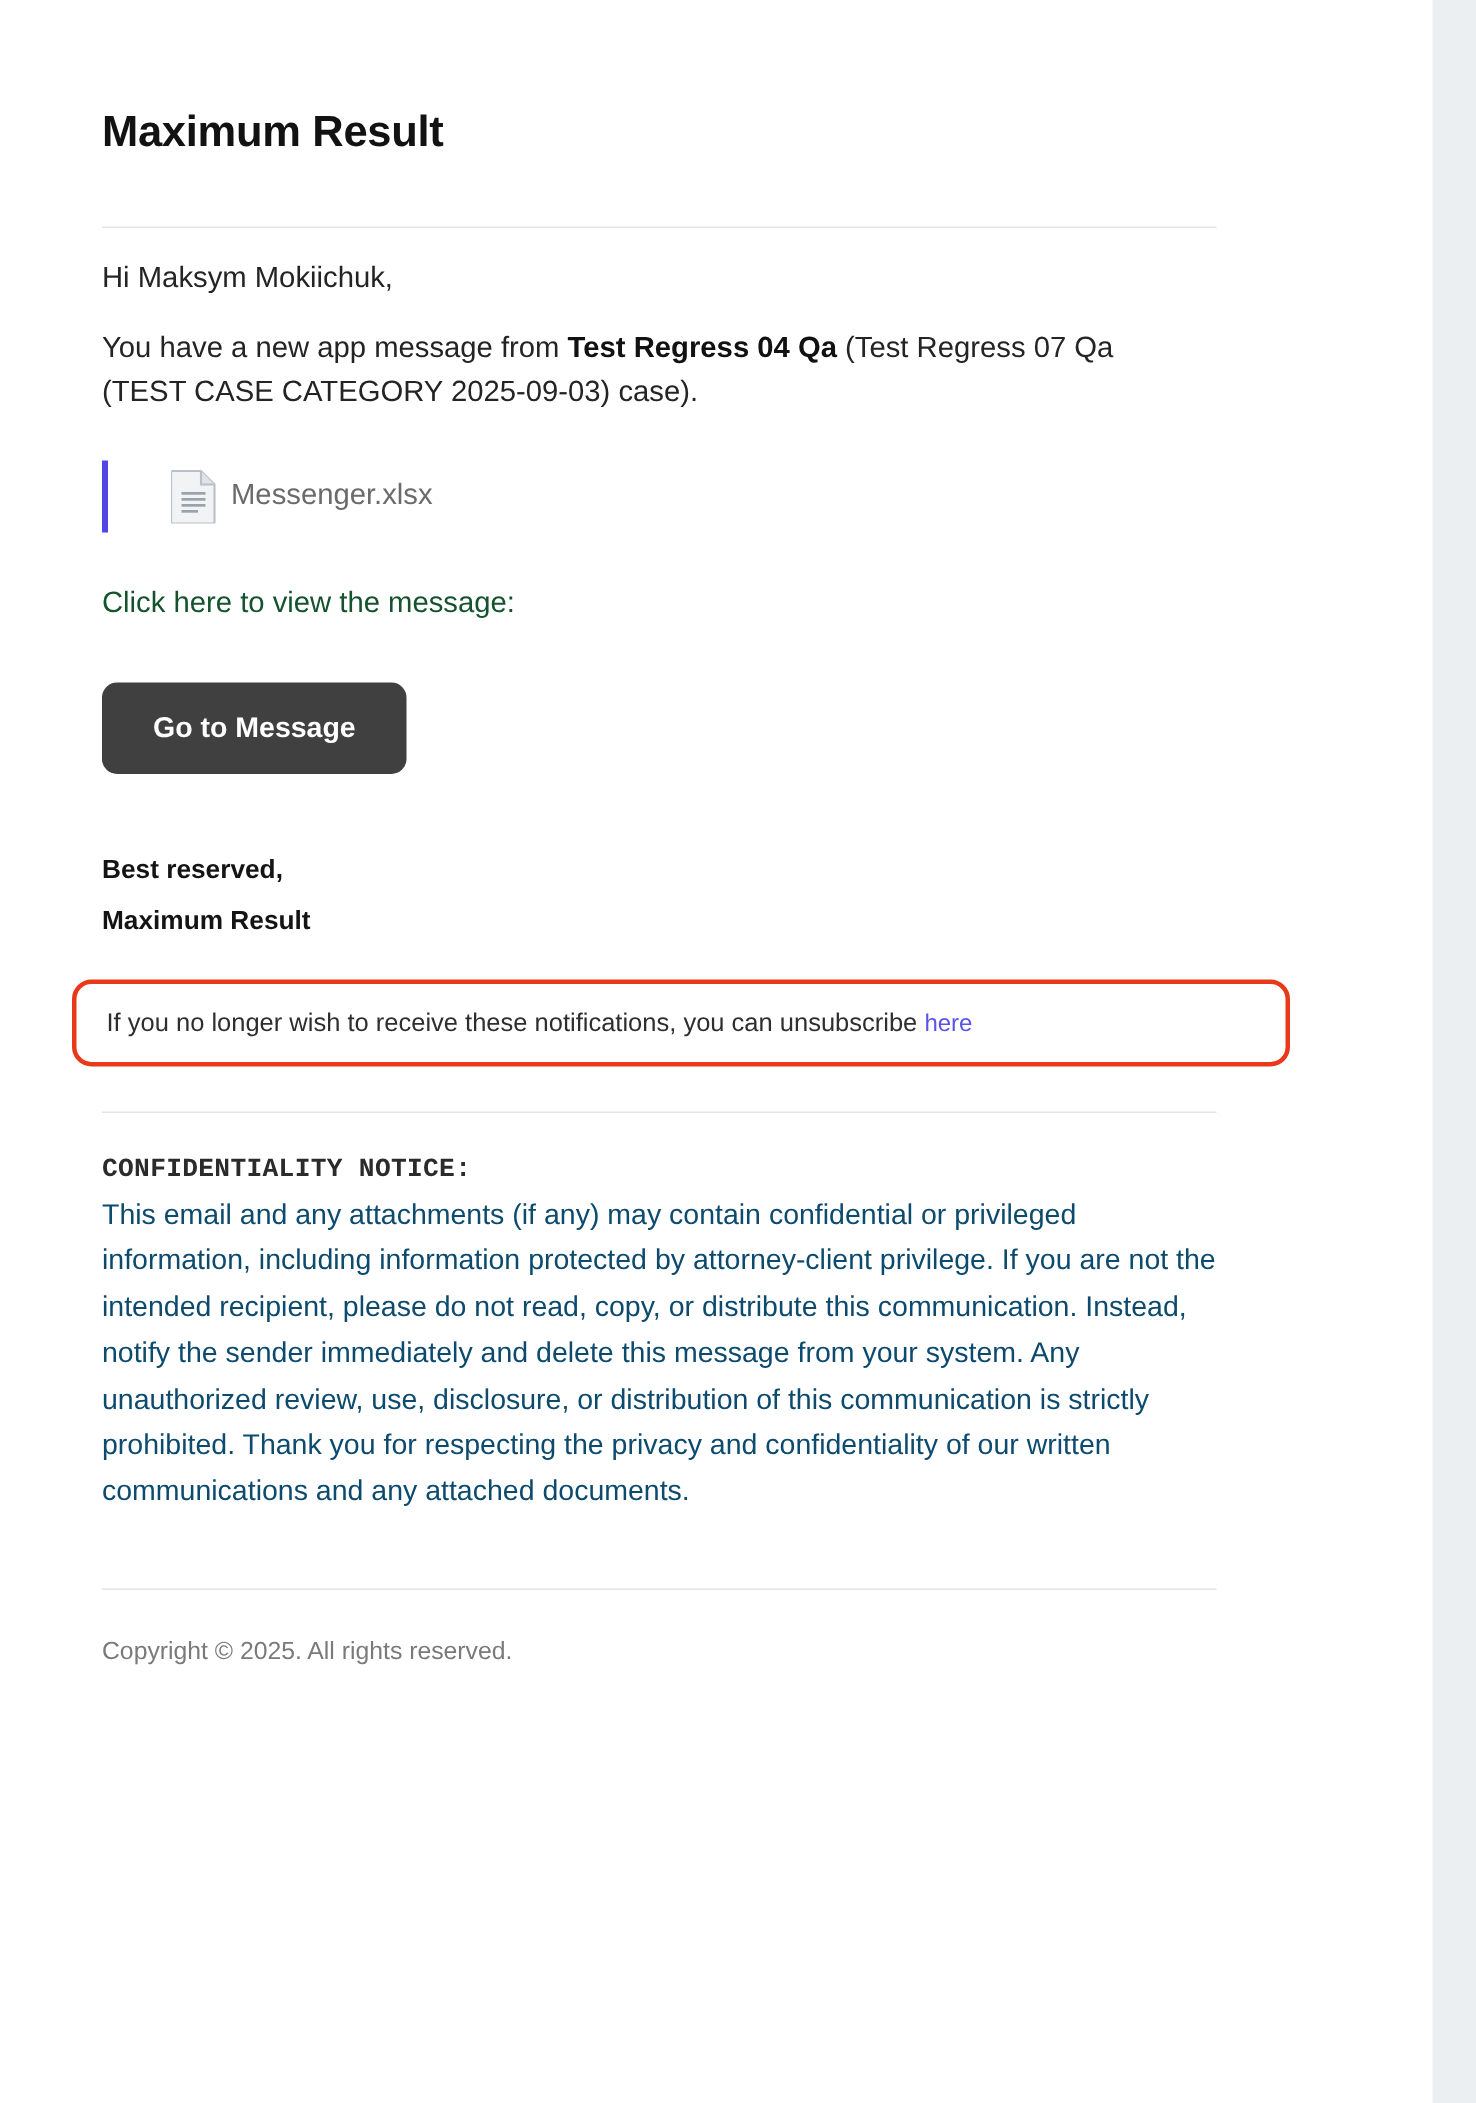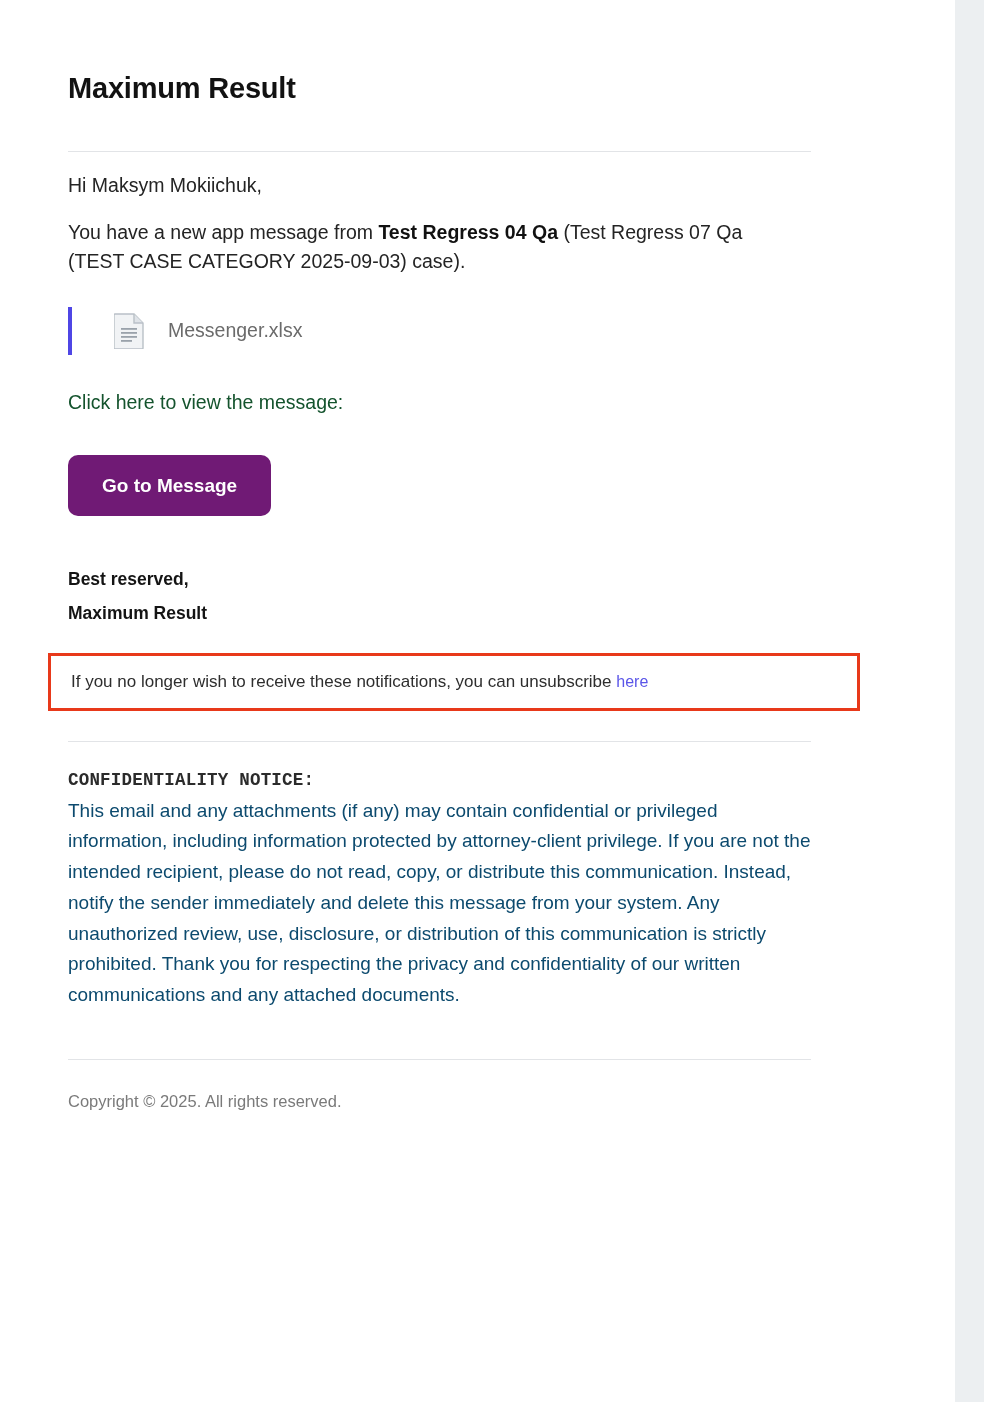--- a/index.html
+++ b/index.html
@@ -63,21 +63,21 @@
   .intro b {
     font-weight: bold;
     color: #111111;
   }
   .attachment {
     margin-top: 32px;
     border-left: 4px solid #4f46e5;
     padding: 8px 0 8px 42px;
     display: flex;
     align-items: center;
-    gap: 24px;
+    gap: 10px;
     height: 48px;
     box-sizing: border-box;
   }
   .file-icon {
     width: 30px;
     height: 36px;
     flex: none;
     display: block;
   }
   .attachment-name {
@@ -85,21 +85,21 @@
     color: #6b6b6b;
   }
   .click-here {
     font-size: 19.5px;
     color: #14532d;
     margin-top: 36px;
   }
   .cta {
     display: inline-block;
     margin-top: 22px;
-    background: #701a75;
+    background: #404040;
     color: #ffffff;
     font-size: 19px;
     font-weight: bold;
     padding: 21px 34px;
     border: none;
     border-radius: 10px;
     cursor: pointer;
     font-family: "Liberation Sans", sans-serif;
     line-height: 1;
   }
@@ -109,21 +109,21 @@
     font-weight: bold;
     color: #141414;
     line-height: 1.95;
   }
   .unsubscribe-box {
     margin-top: 22px;
     margin-left: -20px;
     width: 812px;
     box-sizing: border-box;
     border: 3px solid #e8391a;
-    border-radius: 0;
+    border-radius: 13px;
     padding: 16px 20px;
   }
   .unsubscribe-text {
     font-size: 17px;
     color: #2e2e2e;
   }
   .unsubscribe-link {
     color: #5a55e8;
     text-decoration: none;
   }

